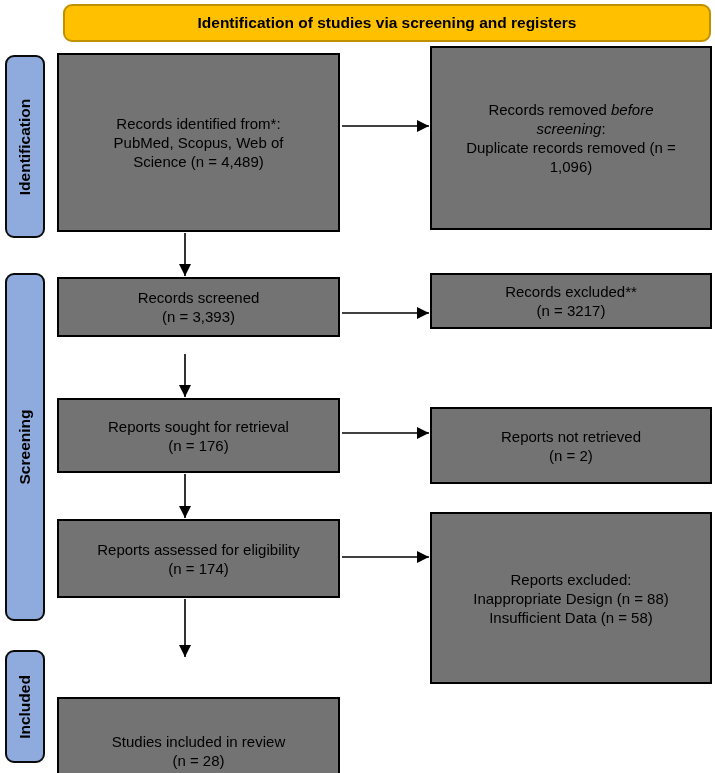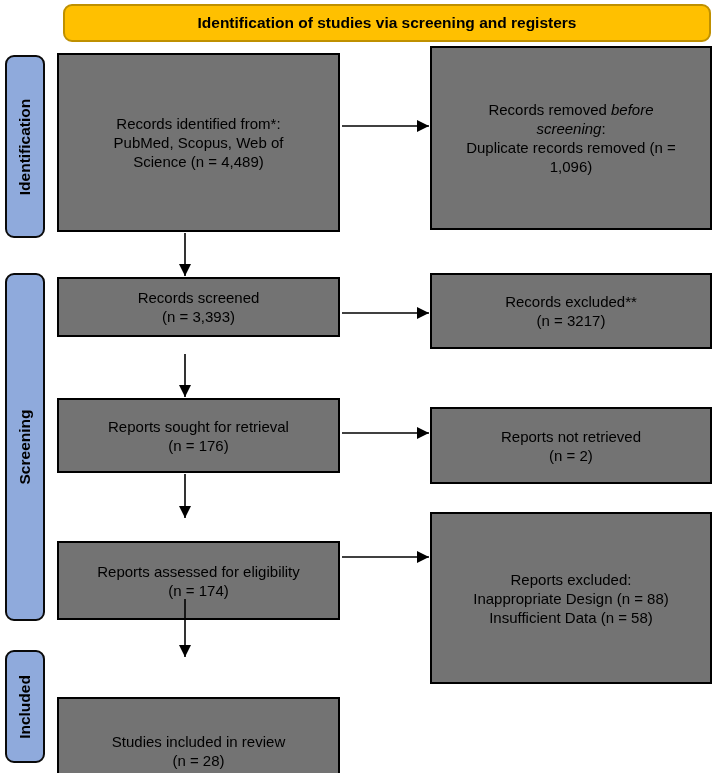--- a/index.html
+++ b/index.html
@@ -51,24 +51,24 @@
     line-height: 19px;
     white-space: pre-line;
     padding: 4px 8px;
   }
   .box em { font-style: italic; }
   .col-left  { left: 57px;  width: 283px; }
   .col-right { left: 430px; width: 282px; }
   .box-identified { top: 53px;  height: 179px; }
   .box-screened   { top: 277px; height: 60px; }
   .box-sought     { top: 398px; height: 75px; }
-  .box-assessed   { top: 519px; height: 79px; margin-top: 22px; }
+  .box-assessed   { top: 519px; height: 79px; }
   .box-included   { top: 697px; height: 108px; }
   .box-removed        { top: 46px;  height: 184px; }
-  .box-excluded       { top: 273px; height: 76px; }
+  .box-excluded       { top: 273px; height: 56px; }
   .box-notretrieved   { top: 407px; height: 77px; }
   .box-reportsexcl    { top: 512px; height: 172px; }
   svg.arrows {
     position: absolute;
     left: 0; top: 0;
     width: 715px; height: 773px;
     pointer-events: none;
   }
 </style>
 </head>

